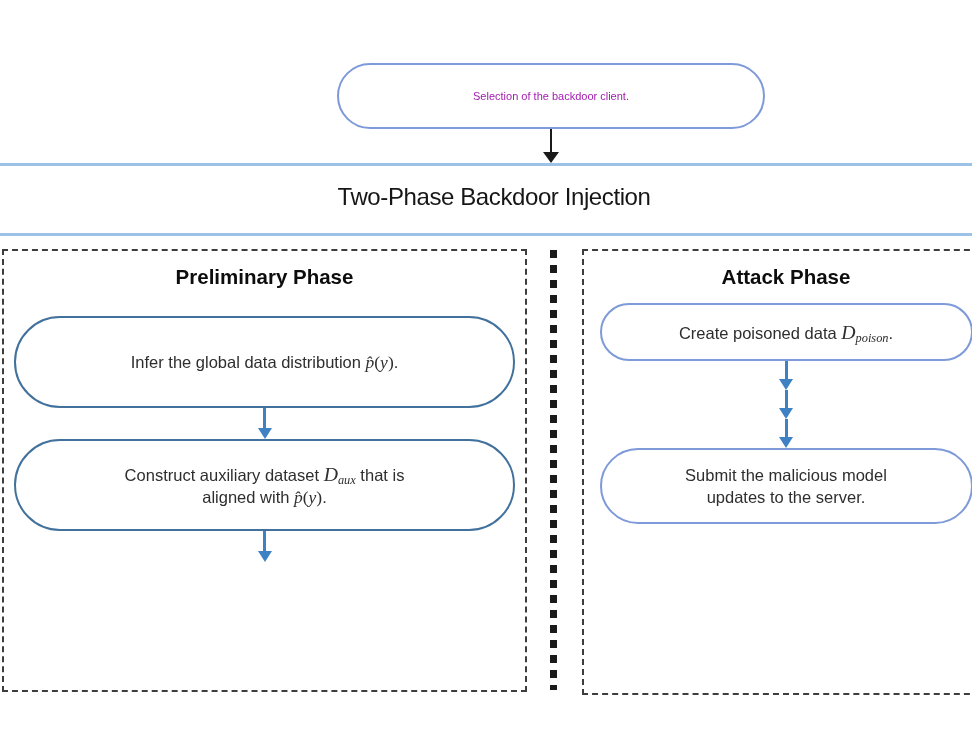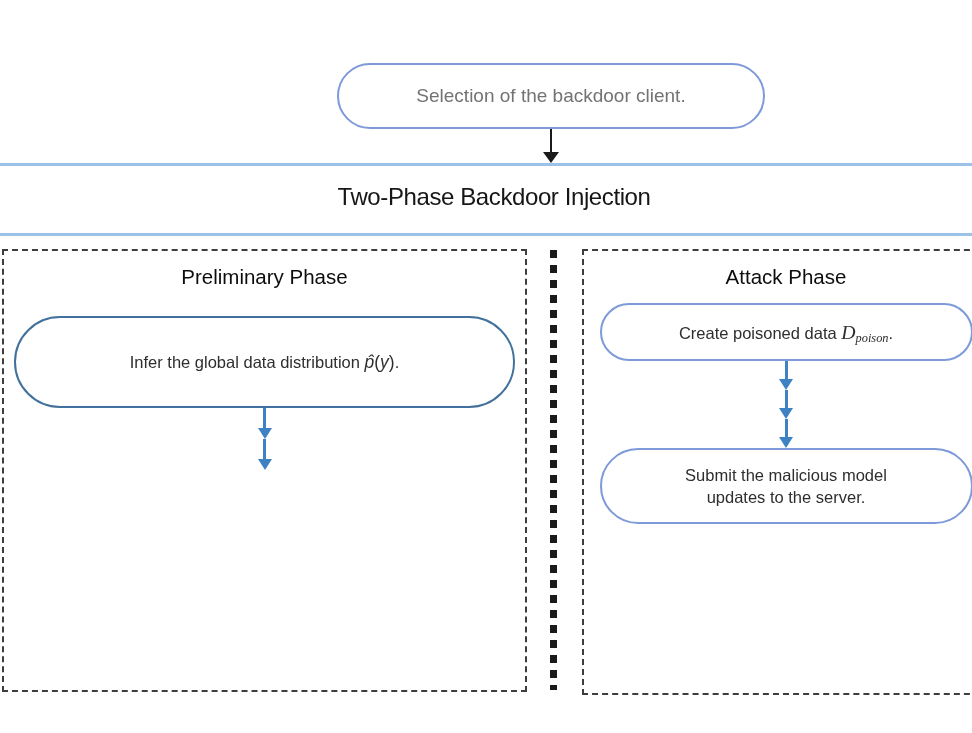--- a/index.html
+++ b/index.html
@@ -10,40 +10,40 @@
   html,body{margin:0;padding:0;background:#fff;}
   .canvas{
     position:relative;width:972px;height:733px;overflow:hidden;background:#fff;
     font-family:"Liberation Sans",sans-serif;color:var(--text);
   }
   
   .pill{
     position:absolute;left:337px;top:63px;width:428px;height:66px;box-sizing:border-box;
     border:2.5px solid var(--pill-border);border-radius:34px;
     display:flex;align-items:center;justify-content:center;
-    font-size:19px;color:#737373;
+    font-size:11px;color:#a21caf;
   }
   
   .black-arrow{position:absolute;left:543px;top:129px;width:16px;height:34px;
     display:flex;flex-direction:column;align-items:center;}
   .black-arrow .shaft{width:2.5px;flex:1 1 auto;background:var(--arrow-black);}
   .black-arrow .head{width:0;height:0;border-left:8px solid transparent;
     border-right:8px solid transparent;border-top:11px solid var(--arrow-black);}
   
   .hline{position:absolute;left:0;width:972px;height:3px;background:var(--banner-line);}
   .hline.top{top:163px;} .hline.bottom{top:233px;}
   .banner-title{
     position:absolute;left:8px;top:180px;width:972px;text-align:center;
     font-size:24px;letter-spacing:-0.4px;color:#161616;line-height:34px;
   }
   
   .panel{position:absolute;top:249px;box-sizing:border-box;border:2px dashed var(--dashed-border);}
   .panel.preliminary{left:2px;width:525px;height:443px;}
   .panel.attack{left:582px;width:408px;height:446px;}
-  .phase-title{margin-top:13px;text-align:center;font-size:20.5px;font-weight:normal;
+  .phase-title{margin-top:13px;text-align:center;font-size:20.5px;font-weight:bold;
     color:#0d0d0d;line-height:26px;}
   .steps{display:flex;flex-direction:column;align-items:center;}
   .panel.preliminary .steps{padding-top:26px;}
   .panel.attack .steps{padding-top:13px;}
   
   .step{
     box-sizing:border-box;background:#fff;border-radius:60px;
     display:flex;align-items:center;justify-content:center;text-align:center;
     font-size:16.5px;line-height:22px;color:var(--text);
   }
@@ -57,21 +57,21 @@
   .panel.attack .flow-arrow{height:29px;}
   .flow-arrow .shaft{width:3px;flex:1 1 auto;background:var(--arrow-blue);}
   .flow-arrow .head{width:0;height:0;border-left:7.5px solid transparent;
     border-right:7.5px solid transparent;border-top:11px solid var(--arrow-blue);}
   
   .divider{
     position:absolute;left:550px;top:250px;width:7px;height:440px;
     background:repeating-linear-gradient(to bottom,var(--arrow-black) 0 8px,transparent 8px 15px);
   }
   
-  .math{font-family:Liberation Sans, sans-serif;font-size:1.06em;}
+  .math{font-family:Liberation Serif, serif;font-size:1.06em;}
   .math i{font-style:italic;}
   .mvar{font-family:"Liberation Serif",serif;font-style:italic;font-size:1.2em;}
   sub.msub{font-family:"Liberation Serif",serif;font-style:italic;font-size:0.75em;
     vertical-align:-0.28em;line-height:0;}
 </style>
 </head>
 <body>
 
 <div class="canvas">
 
@@ -90,20 +90,23 @@
 
   <div class="panel preliminary">
     <div class="phase-title">Preliminary Phase</div>
     <div class="steps">
         <div class="step">
           <div class="step-text">Infer the global data distribution <span class="math"><i>p̂</i>(<i>y</i>)</span>.</div>
         </div>
         <div class="flow-arrow">
           <span class="shaft"></span>
           <span class="head"></span>
+        </div>
+        <div class="step">
+          <div class="step-text">Construct auxiliary dataset <span class="mvar">D</span><sub class="msub">aux</sub> that is<br>aligned with <span class="math"><i>p̂</i>(<i>y</i>)</span>.</div>
         </div>
         <div class="flow-arrow">
           <span class="shaft"></span>
           <span class="head"></span>
         </div>
       </div>
   </div>
 
   <div class="divider"></div>
 

